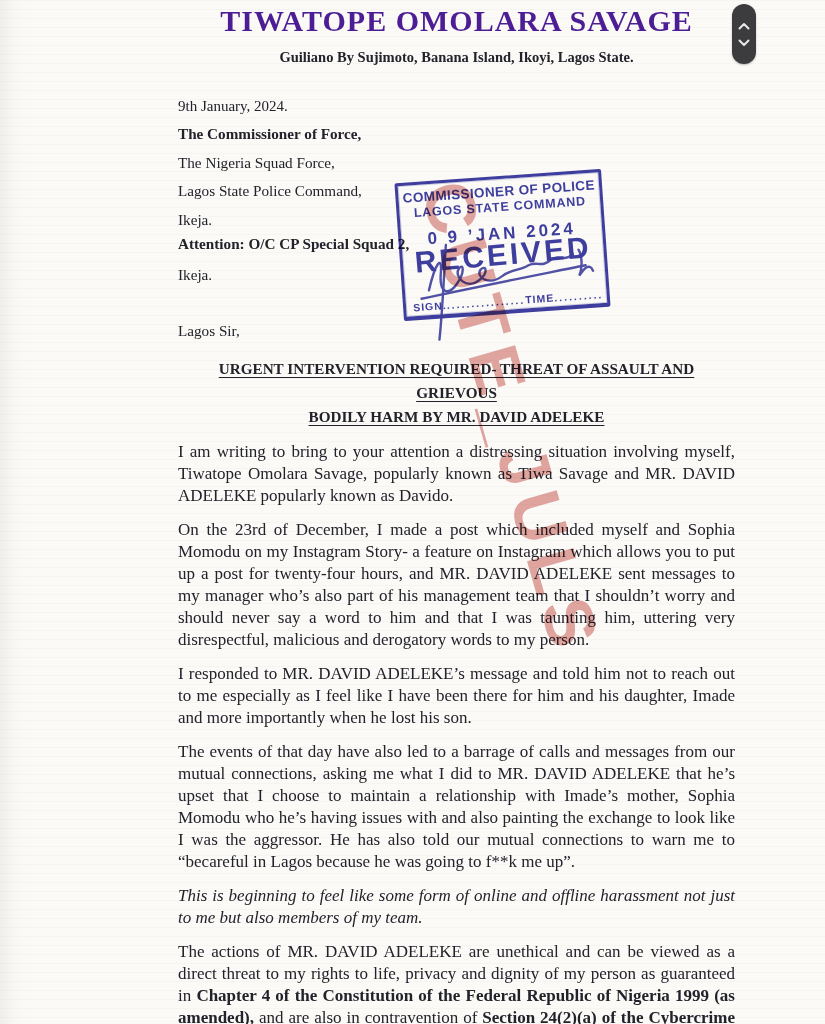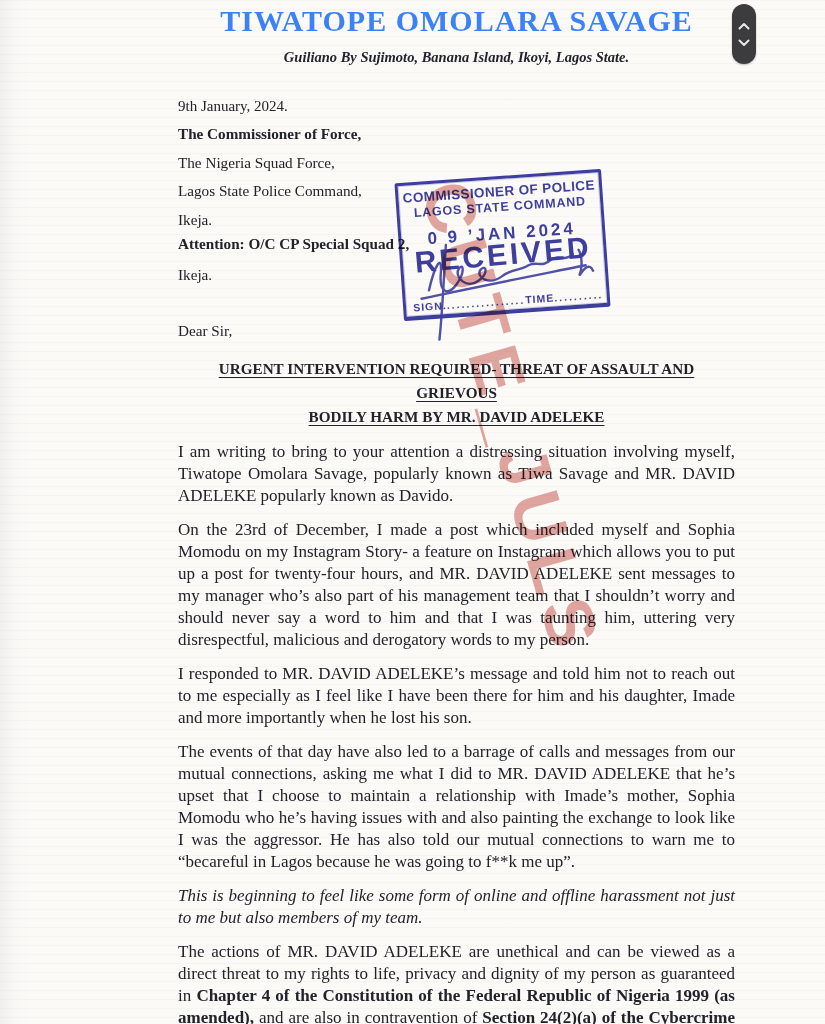--- a/index.html
+++ b/index.html
@@ -11,24 +11,24 @@
   
   .page::before{
     content:"";position:absolute;inset:0;pointer-events:none;z-index:1;
     background:
       linear-gradient(90deg, rgba(140,140,145,0.10), rgba(140,140,145,0.02) 16px, transparent 30px),
       repeating-linear-gradient(180deg, rgba(120,120,130,0.045) 0 1px, transparent 1px 9px);
   }
   .content{position:relative;z-index:2;padding:0 90px 0 178px;}
   .title{
     margin:3px 0 0;text-align:center;font-size:30px;line-height:36px;
-    font-weight:bold;letter-spacing:1px;color:#3b82f6;
+    font-weight:bold;letter-spacing:1px;color:#4c1d95;
     font-family:"Liberation Serif",serif;
   }
-  .lh-address{margin-top:9px;text-align:center;font-weight:bold;font-size:14.5px;line-height:18px;font-style:italic;}
+  .lh-address{margin-top:9px;text-align:center;font-weight:bold;font-size:14.5px;line-height:18px;}
   .date-row{margin-top:30px;text-align:left;font-size:15px;line-height:20px;}
   .recipient{margin-top:4px;font-size:15.2px;line-height:28.5px;}
   .attention{margin-top:0;font-size:15.2px;line-height:20px;}
   .attention .loc{margin-top:11px;font-weight:normal;}
   .salutation{margin-top:36px;font-size:15.2px;line-height:20px;}
   .subject{margin-top:16px;text-align:center;font-weight:bold;font-size:15.2px;line-height:24px;}
   .subject .u{text-decoration:underline;text-underline-offset:3px;}
   .letter-body{margin-top:12px;}
   .para{font-size:17px;line-height:22px;text-align:justify;margin:0 0 12px;}
   .para:last-child{margin-bottom:0;}
@@ -92,21 +92,21 @@
         <div>The Nigeria Squad Force,</div>
         <div>Lagos State Police Command,</div>
         <div>Ikeja.</div>
       </div>
 
     <div class="attention">
       <div class="b">Attention: O/C CP Special Squad 2,</div>
       <div class="loc">Ikeja.</div>
     </div>
 
-    <div class="salutation">Dear Sir,</div>
+    <div class="salutation">Lagos Sir,</div>
 
     <div class="subject">
       <div><span class="u">URGENT INTERVENTION REQUIRED- THREAT OF ASSAULT AND GRIEVOUS</span></div>
       <div><span class="u">BODILY HARM BY MR. DAVID ADELEKE</span></div>
     </div>
 
     <div class="letter-body">
         <p class="para"><span>I am writing to bring to your attention a distressing situation involving myself, Tiwatope Omolara Savage, popularly known as Tiwa Savage and MR. DAVID ADELEKE popularly known as Davido.</span></p>
         <p class="para"><span>On the 23rd of December, I made a post which included myself and Sophia Momodu on my Instagram Story- a feature on Instagram which allows you to put up a post for twenty-four hours, and MR. DAVID ADELEKE sent messages to my manager who’s also part of his management team that I shouldn’t worry and should never say a word to him and that I was taunting him, uttering very disrespectful, malicious and derogatory words to my person.</span></p>
         <p class="para"><span>I responded to MR. DAVID ADELEKE’s message and told him not to reach out to me especially as I feel like I have been there for him and his daughter, Imade and more importantly when he lost his son.</span></p>

